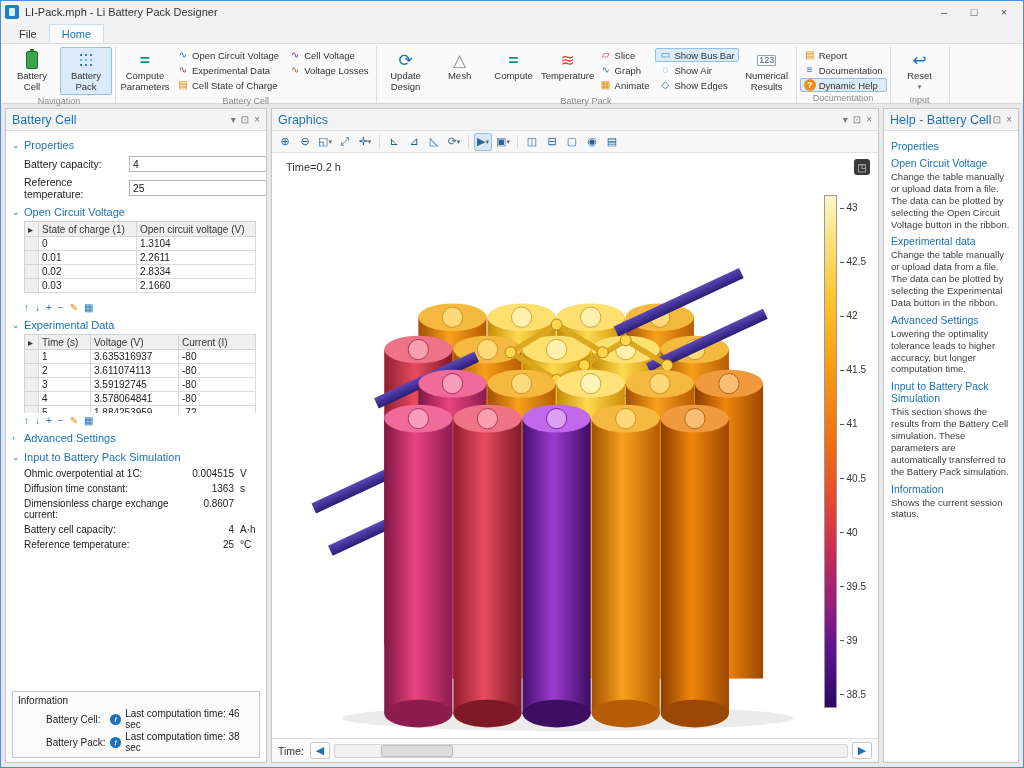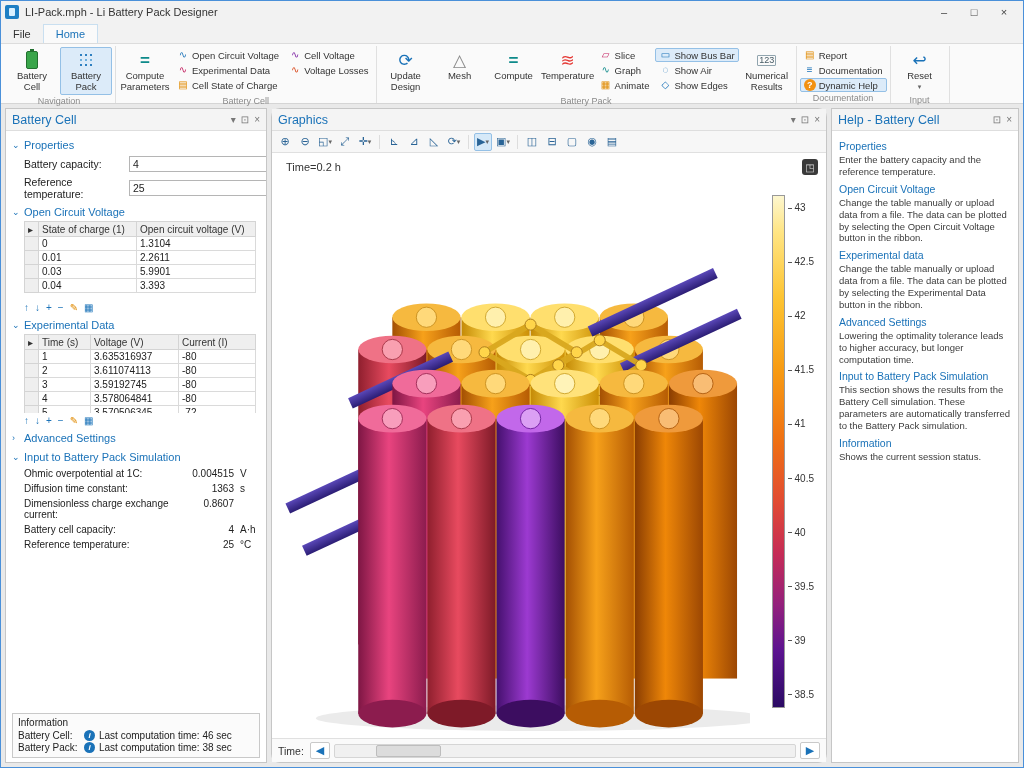--- a/index.html
+++ b/index.html
@@ -8,21 +8,21 @@
 
   
   .titlebar { height:22px; background:#f2f2f2; display:flex; align-items:center; padding:0 4px; flex:0 0 auto; }
   .app-icon { width:14px; height:14px; background:#1f7fc4; border-radius:2px; margin-right:6px; position:relative; }
   .app-icon::after { content:""; position:absolute; left:4px; top:3px; width:6px; height:8px; background:#d9f0ff; border-radius:1px; }
   .titlebar .title { font-size:11px; color:#333; }
   .win-controls { margin-left:auto; display:flex; }
   .win-btn { width:30px; height:20px; display:flex; align-items:center; justify-content:center; font-size:11px; color:#444; cursor:default; }
 
   
-  .tabsrow { height:21px; background:#f2f2f2; display:flex; align-items:flex-end; flex:0 0 auto; border-bottom:1px solid #dcdcdc; }
+  .tabsrow { height:21px; background:#f2f2f2; display:flex; align-items:flex-end; padding-left:6px; flex:0 0 auto; border-bottom:1px solid #dcdcdc; }
   .mtab { font-size:11px; padding:3px 12px; color:#333; }
   .mtab.active { background:#fafafa; color:#1a72b8; border:1px solid #c9dff0; border-bottom:none;margin-top:34px; }
 
   
   .ribbon { height:60px; background:#fafafa; display:flex; align-items:stretch; flex:0 0 auto; border-bottom:1px solid #d5d5d5; padding:2px 2px 0 2px; }
   .rgroup { display:flex; flex-direction:column; border-right:1px solid #e0e0e0; padding:1px 3px 0 3px; }
   .rgroup-content { display:flex; align-items:flex-start; gap:2px; flex:1; }
   .rgroup-label { font-size:9px; color:#8a8a8a; text-align:center; padding:1px 0 2px 0; }
   .bigbtn { width:52px; display:flex; flex-direction:column; align-items:center; padding:2px 1px; border:1px solid transparent; border-radius:2px; cursor:default; }
   .bigbtn.selected { background:#dcebf9; border-color:#94c0e6; }
@@ -94,25 +94,25 @@
   .tbl-toolbar .warm { color:#e08a00; }
 
   .kvrow { display:flex; font-size:10px; color:#222; margin:2px 0 2px 12px; }
   .kvrow .k { flex:1; }
   .kvrow .v { width:46px; text-align:right; }
   .kvrow .u { width:26px; padding-left:6px; }
 
   .infobox { margin-top:auto; border:1px solid #c9c9c9; background:#fbfbfb; padding:3px 5px; font-size:10px; color:#222; }
   .infobox .ib-title { margin-bottom:2px; }
   .ib-row { display:flex; align-items:center; gap:4px; margin:1px 0; }
-  .ib-row .lbl { width:62px; }
+  .ib-row .lbl { width:62px;margin-left:28px; }
   .info-i { width:11px; height:11px; border-radius:50%; background:#1a72b8; color:#fff; font-size:8px; font-style:italic; font-weight:bold; display:inline-flex; align-items:center; justify-content:center; flex:0 0 auto; }
 
   
-  .center { flex:1; min-width:0;border-radius:9px; }
+  .center { flex:1; min-width:0; }
   .gtoolbar { height:22px; background:#f7f7f7; border-bottom:1px solid #e0e0e0; display:flex; align-items:center; gap:2px; padding:0 4px; flex:0 0 auto; }
   .gbtn { height:18px; min-width:18px; display:flex; align-items:center; justify-content:center; font-size:11px; color:#2a6496; border:1px solid transparent; border-radius:2px; padding:0 1px; cursor:default; }
   .gbtn.selected { background:#d6e9f8; border-color:#94c0e6; }
   .gsep { width:1px; height:14px; background:#ddd; margin:0 3px; }
   .canvas { flex:1; position:relative; background:#fff; min-height:0; overflow:hidden; }
   .plot-label-left { position:absolute; top:8px; left:14px; font-size:11px; color:#333; }
   .plot-label-center { position:absolute; top:8px; left:0; right:70px; text-align:center; font-size:11px; color:#333; }
   .view-reset-btn { position:absolute; top:6px; right:8px; width:16px; height:16px; background:#3a3a3a; border-radius:3px; cursor:default; }
   .view-reset-btn::after { content:"◳"; color:#ddd; font-size:10px; display:flex; align-items:center; justify-content:center; height:100%; }
   .scene { position:absolute; left:6px; top:26px; bottom:6px; right:76px; }
@@ -128,21 +128,21 @@
   .cb-tick { font-size:10px; color:#333; line-height:1; display:flex; align-items:center; }
   .cb-tick::before { content:""; width:4px; height:1px; background:#555; margin-right:3px; }
 
   .timebar { height:24px; border-top:1px solid #e0e0e0; background:#fafafa; display:flex; align-items:center; gap:4px; padding:0 6px; flex:0 0 auto; }
   .timebar .tlabel { font-size:10.5px; color:#333; margin-right:2px; }
   .arrow-btn { width:20px; height:17px; background:#fff; border:1px solid #c9c9c9; border-radius:2px; color:#1a72b8; font-size:11px; display:flex; align-items:center; justify-content:center; cursor:default; }
   .ttrack { flex:1; height:14px; background:#f0f0f0; border:1px solid #d5d5d5; border-radius:2px; position:relative; }
   .tthumb { position:absolute; left:9%; top:0; width:14%; height:100%; background:#dcdcdc; border:1px solid #bdbdbd; border-radius:2px; cursor:default; }
 
   
-  .right { width:188px; flex:0 0 auto; }
+  .right { width:136px; flex:0 0 auto; }
   .help-body { flex:1; overflow:hidden; padding:4px 7px; }
   .help-h { color:#1a72b8; font-size:10.5px; margin:5px 0 2px 0; cursor:default; }
   .help-p { color:#3c3c3c; font-size:9.5px; line-height:1.25; margin-bottom:3px; }
 </style>
 </head>
 <body>
 
 <div class="window">
 
   <div class="titlebar">
@@ -347,27 +347,27 @@
                   <td>0</td>
                   <td>1.3104</td>
                 </tr>
             <tr>
                   <td class="marker"></td>
                   <td>0.01</td>
                   <td>2.2611</td>
                 </tr>
             <tr>
                   <td class="marker"></td>
+                  <td>0.02</td>
+                  <td>2.8334</td>
+                </tr>
+            <tr>
+                  <td class="marker"></td>
                   <td>0.03</td>
-                  <td>5.9901</td>
-                </tr>
-            <tr>
-                  <td class="marker"></td>
-                  <td>0.04</td>
-                  <td>3.393</td>
+                  <td>2.1660</td>
                 </tr>
           </tbody>
             </table>
         </div>
         <div class="tbl-toolbar">
           <span>↑</span>
           <span>↓</span>
           <span>+</span>
           <span>−</span>
           <span class="warm">✎</span>
@@ -407,21 +407,21 @@
                 </tr>
             <tr>
                   <td class="marker"></td>
                   <td>4</td>
                   <td>3.578064841</td>
                   <td>-80</td>
                 </tr>
             <tr>
                   <td class="marker"></td>
                   <td>5</td>
-                  <td>3.570506345</td>
+                  <td>1.884253959</td>
                   <td>-72</td>
                 </tr>
           </tbody>
             </table>
         </div>
         <div class="tbl-toolbar">
           <span>↑</span>
           <span>↓</span>
           <span>+</span>
           <span>−</span>
@@ -689,21 +689,20 @@
     <div class="panel right">
       <div class="panel-header">
         <span class="panel-title">Help - Battery Cell</span>
         <span class="ph-icons">
           <span>⊡</span>
           <span>×</span>
         </span>
       </div>
       <div class="help-body">
         <div class="help-h">Properties</div>
-        <div class="help-p">Enter the battery capacity and the reference temperature.</div>
 
         <div class="help-h">Open Circuit Voltage</div>
         <div class="help-p">Change the table manually or upload data from a file. The data can be plotted by selecting the Open Circuit Voltage button in the ribbon.</div>
 
         <div class="help-h">Experimental data</div>
         <div class="help-p">Change the table manually or upload data from a file. The data can be plotted by selecting the Experimental Data button in the ribbon.</div>
 
         <div class="help-h">Advanced Settings</div>
         <div class="help-p">Lowering the optimality tolerance leads to higher accuracy, but longer computation time.</div>
 

